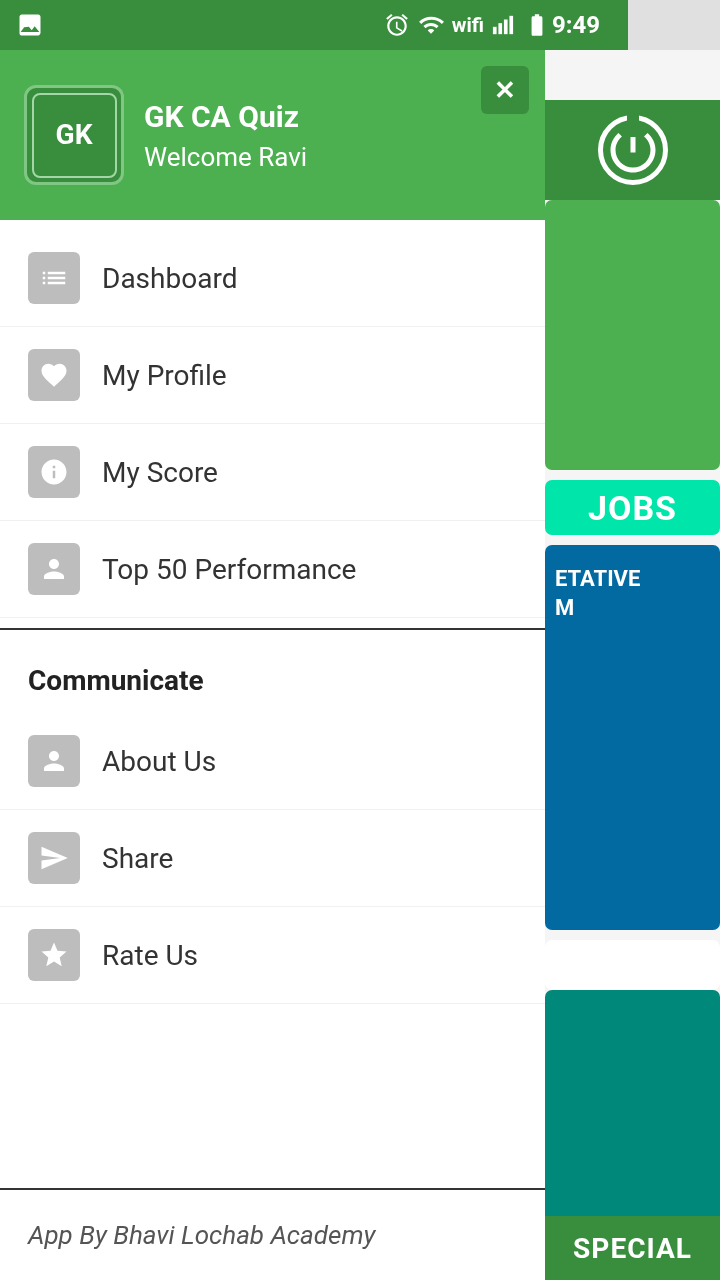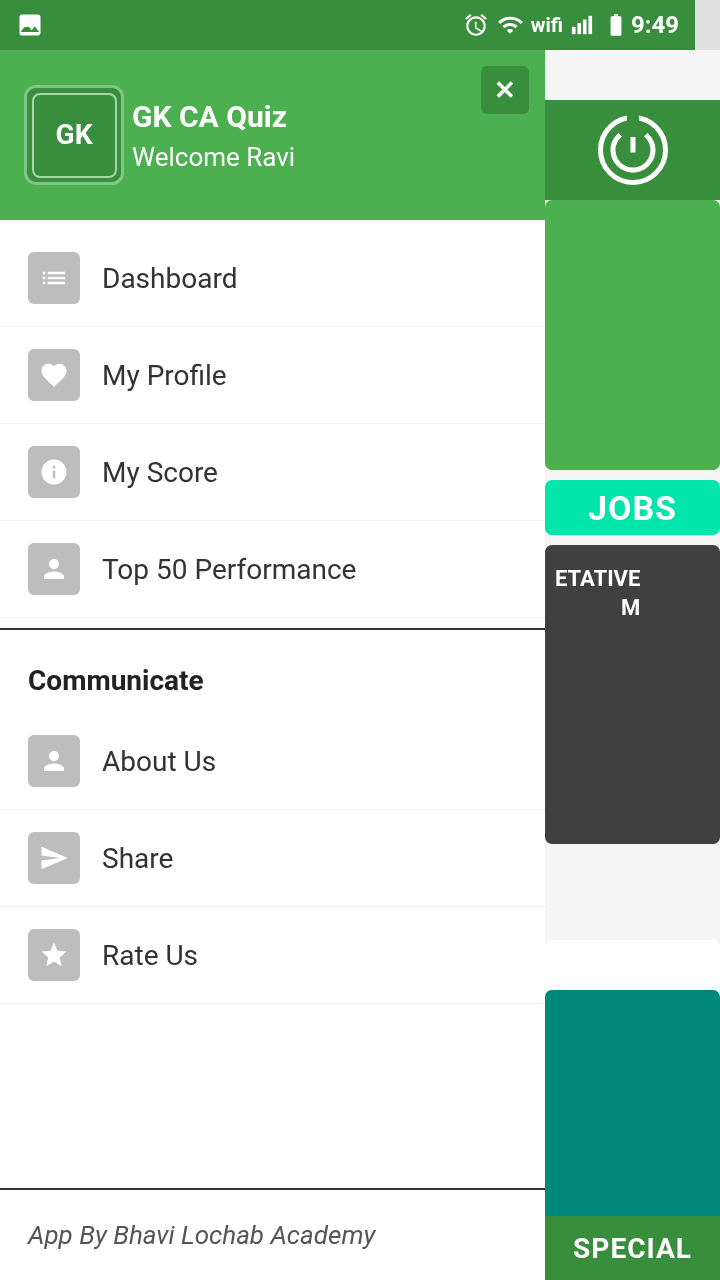--- a/index.html
+++ b/index.html
@@ -8,27 +8,27 @@
       width: 720px;
       height: 1280px;
       font-family: 'Roboto', Arial, sans-serif;
       background: #e0e0e0;
       overflow: hidden;
       position: relative;
     }
 
     
     .status-bar {
-      width: 695px;
+      width: 628px;
       height: 50px;
       background: #388e3c;
       display: flex;
       align-items: center;
       justify-content: flex-end;
-      padding: 0 16px;
+      padding: 0 28px;
       position: relative;
       z-index: 100;
     }
     .status-bar-left {
       position: absolute;
       left: 16px;
       display: flex;
       align-items: center;
     }
     .status-bar-icons {
@@ -104,23 +104,22 @@
     .bg-card-2 {
       top: 430px;
       height: 55px;
       background: #00e5aa;
       display: flex;
       align-items: center;
       justify-content: center;
     }
     .bg-card-3 {
       top: 495px;
-      height: 299px;
-      background: #404040;
-      text-align: right;
+      height: 385px;
+      background: #0369a1;
     }
     .bg-card-4 {
       top: 890px;
       height: 50px;
       background: white;
     }
     .bg-card-5 {
       top: 940px;
       height: 320px;
       background: #00897b;
@@ -171,21 +170,21 @@
     }
     .drawer-logo {
       width: 100px;
       height: 100px;
       border-radius: 12px;
       background: #388e3c;
       border: 3px solid #81c784;
       display: flex;
       align-items: center;
       justify-content: center;
-      margin-right: 8px;
+      margin-right: 20px;
       flex-shrink: 0;
       overflow: hidden;
     }
     .logo-inner {
       width: 85px;
       height: 85px;
       background: #388e3c;
       border-radius: 8px;
       display: flex;
       flex-direction: column;

